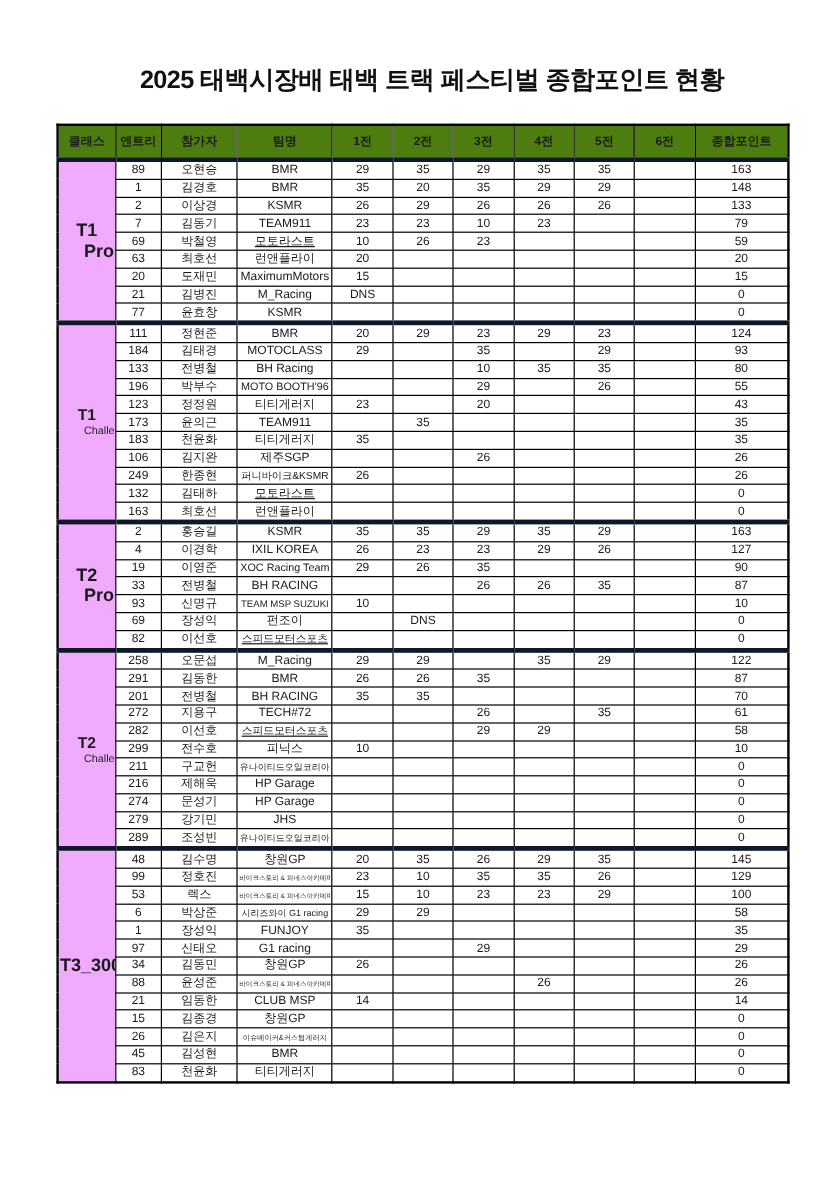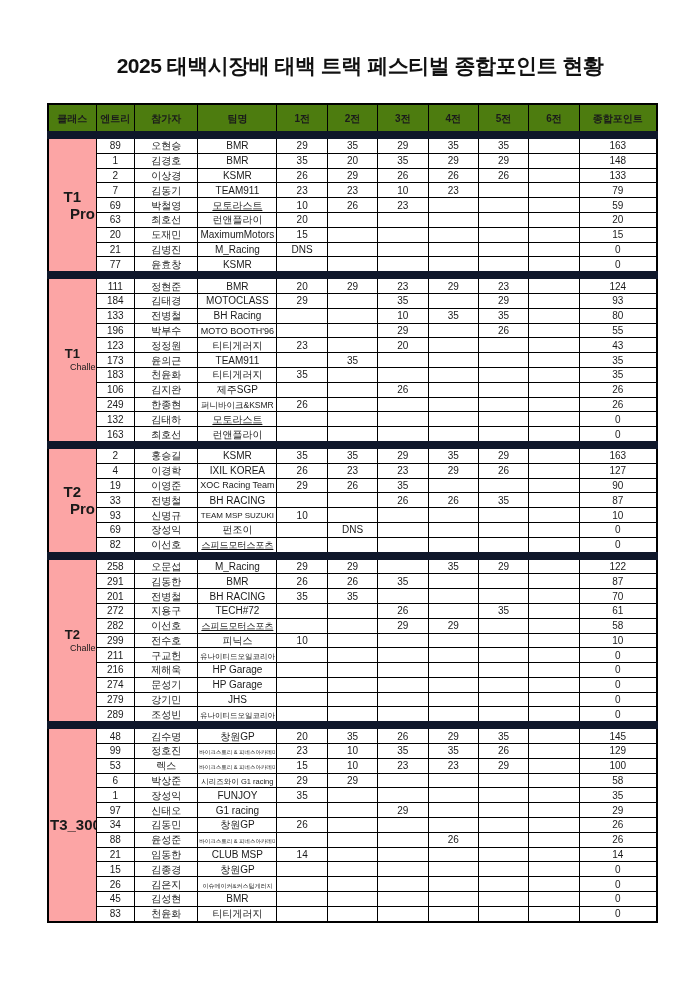--- a/index.html
+++ b/index.html
@@ -47,25 +47,25 @@
   }
   table.points thead th {
     background: #4d7c0f;
     font-weight: 700;
     height: 26px;
     font-size: 10px;
     border-bottom-width: 2px;
     color: #1b1b1b;
   }
   tr.section-start td {
-    border-top: 8px solid #0f172a;
+    border-top: 4px solid #0f172a;
   }
   td.class-cell {
     font-weight: 700;
-    background: #fca5a5;
+    background: #f0abfc;
   }
   td.class-cell .class-l1 {
     font-size: 15px;
     font-weight: 700;
     line-height: 1.15;
   }
   td.class-cell.variant-small .class-l1 {
     font-size: 13px;
   }
   td.class-cell .class-l2 {

